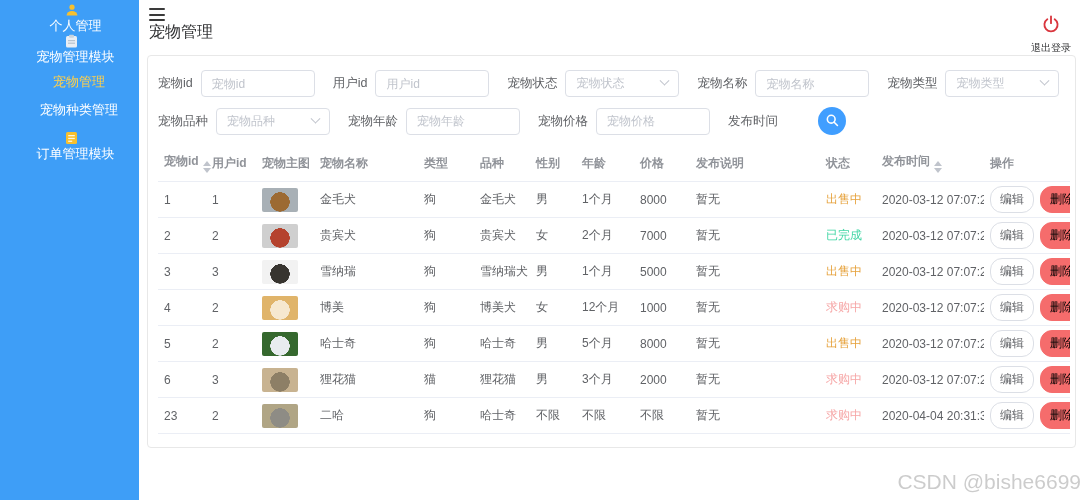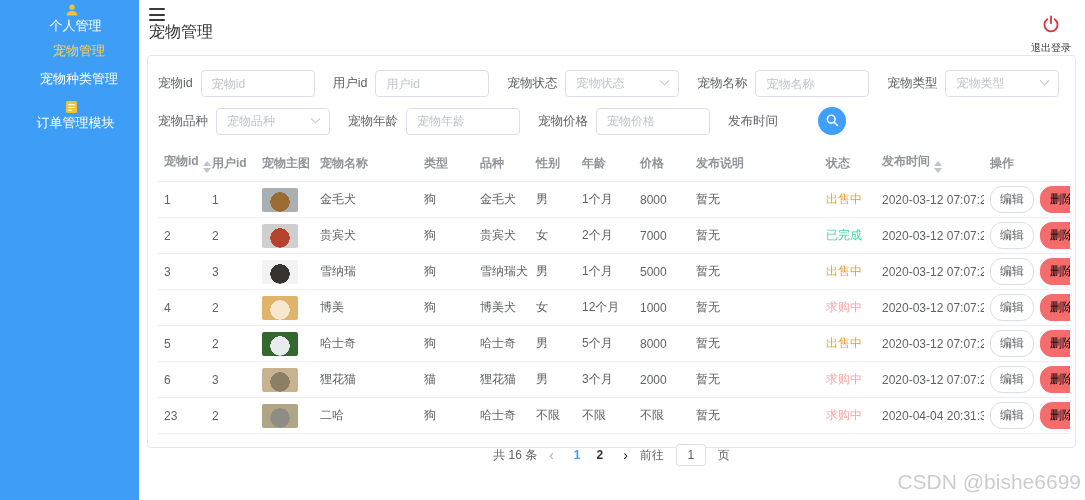--- a/index.html
+++ b/index.html
@@ -69,20 +69,31 @@
 <div class="sidebar">
   <div id="sidebar-menu">
       <div class="side-item top">
         <span class="ico">
           <svg width="14" height="14" viewBox="0 0 14 14">
             <circle cx="7" cy="4.2" r="2.6" fill="#f7c02e"></circle>
             <path d="M1.6 12.6a5.4 4.6 0 0 1 10.8 0z" fill="#f7c02e"></path>
           </svg>
         </span>
         <span>个人管理</span>
+      </div>
+      <div class="side-item top">
+        <span class="ico">
+          <svg width="13" height="14" viewBox="0 0 13 14">
+            <rect x="1" y="2" width="11" height="11.5" rx="1.5" fill="#e9eef4"></rect>
+            <rect x="4" y="0.8" width="5" height="3" rx="1" fill="#c9d4de"></rect>
+            <rect x="3" y="6" width="7" height="1.2" fill="#b7c3cf"></rect>
+            <rect x="3" y="8.6" width="7" height="1.2" fill="#b7c3cf"></rect>
+          </svg>
+        </span>
+        <span>宠物管理模块</span>
       </div>
       <div class="side-item sub active mt-sub">
         <span>宠物管理</span>
       </div>
       <div class="side-item sub">
         <span>宠物种类管理</span>
       </div>
       <div class="side-item top mt-last">
         <span class="ico">
           <svg width="13" height="14" viewBox="0 0 13 14">
@@ -326,25 +337,16 @@
             <td>不限</td>
             <td>不限</td>
             <td>暂无</td>
             <td style="color: rgb(246, 166, 166);">求购中</td>
             <td>2020-04-04 20:31:32</td>
             <td><button class="btn btn-edit">编辑</button><button class="btn btn-del">删除</button></td>
           </tr>
         </tbody>
     </table>
 
-    <div class="pagination">
-      <span>共 16 条</span>
-      <span class="pg-arrow">‹</span>
-      <span id="pg-pages"><span class="pg-num active" style="margin: 0px 6px;">1</span><span class="pg-num" style="margin: 0px 6px;">2</span></span>
-      <span class="pg-arrow" style="color:#303133">›</span>
-      <span>前往</span>
-      <input class="pg-input" value="1" style="">
-      <span>页</span>
-    </div>
   </div>
 </div>
 
 <div class="watermark">CSDN @bishe6699</div>
 
 </body></html>

